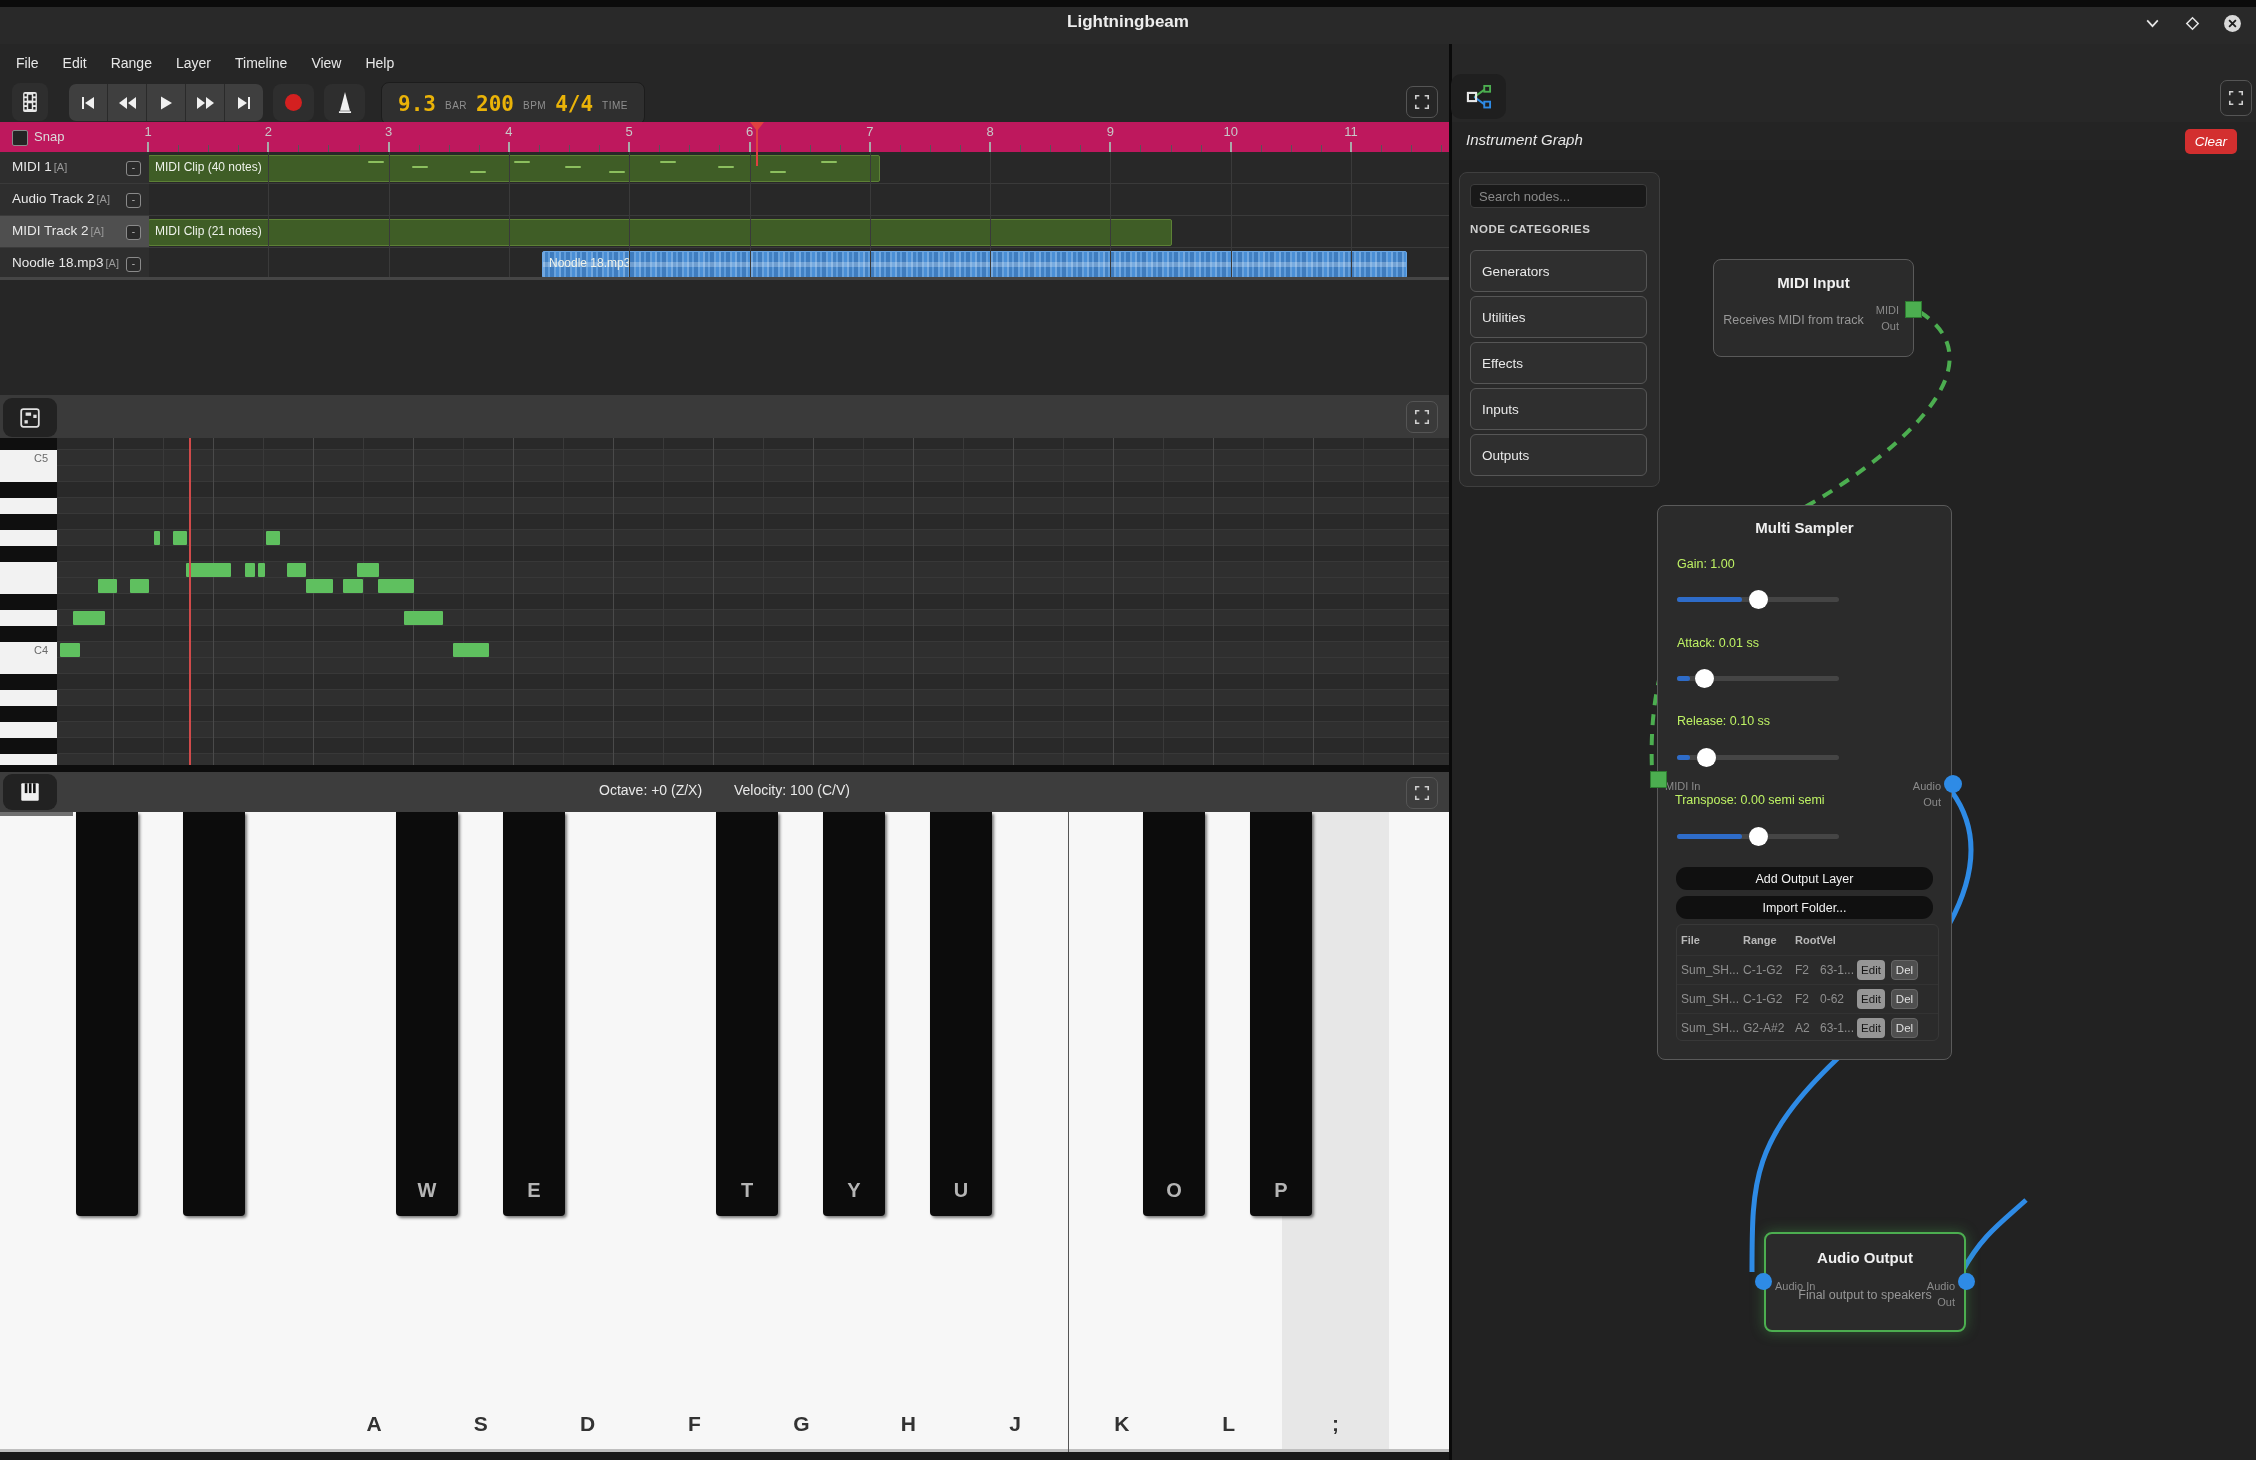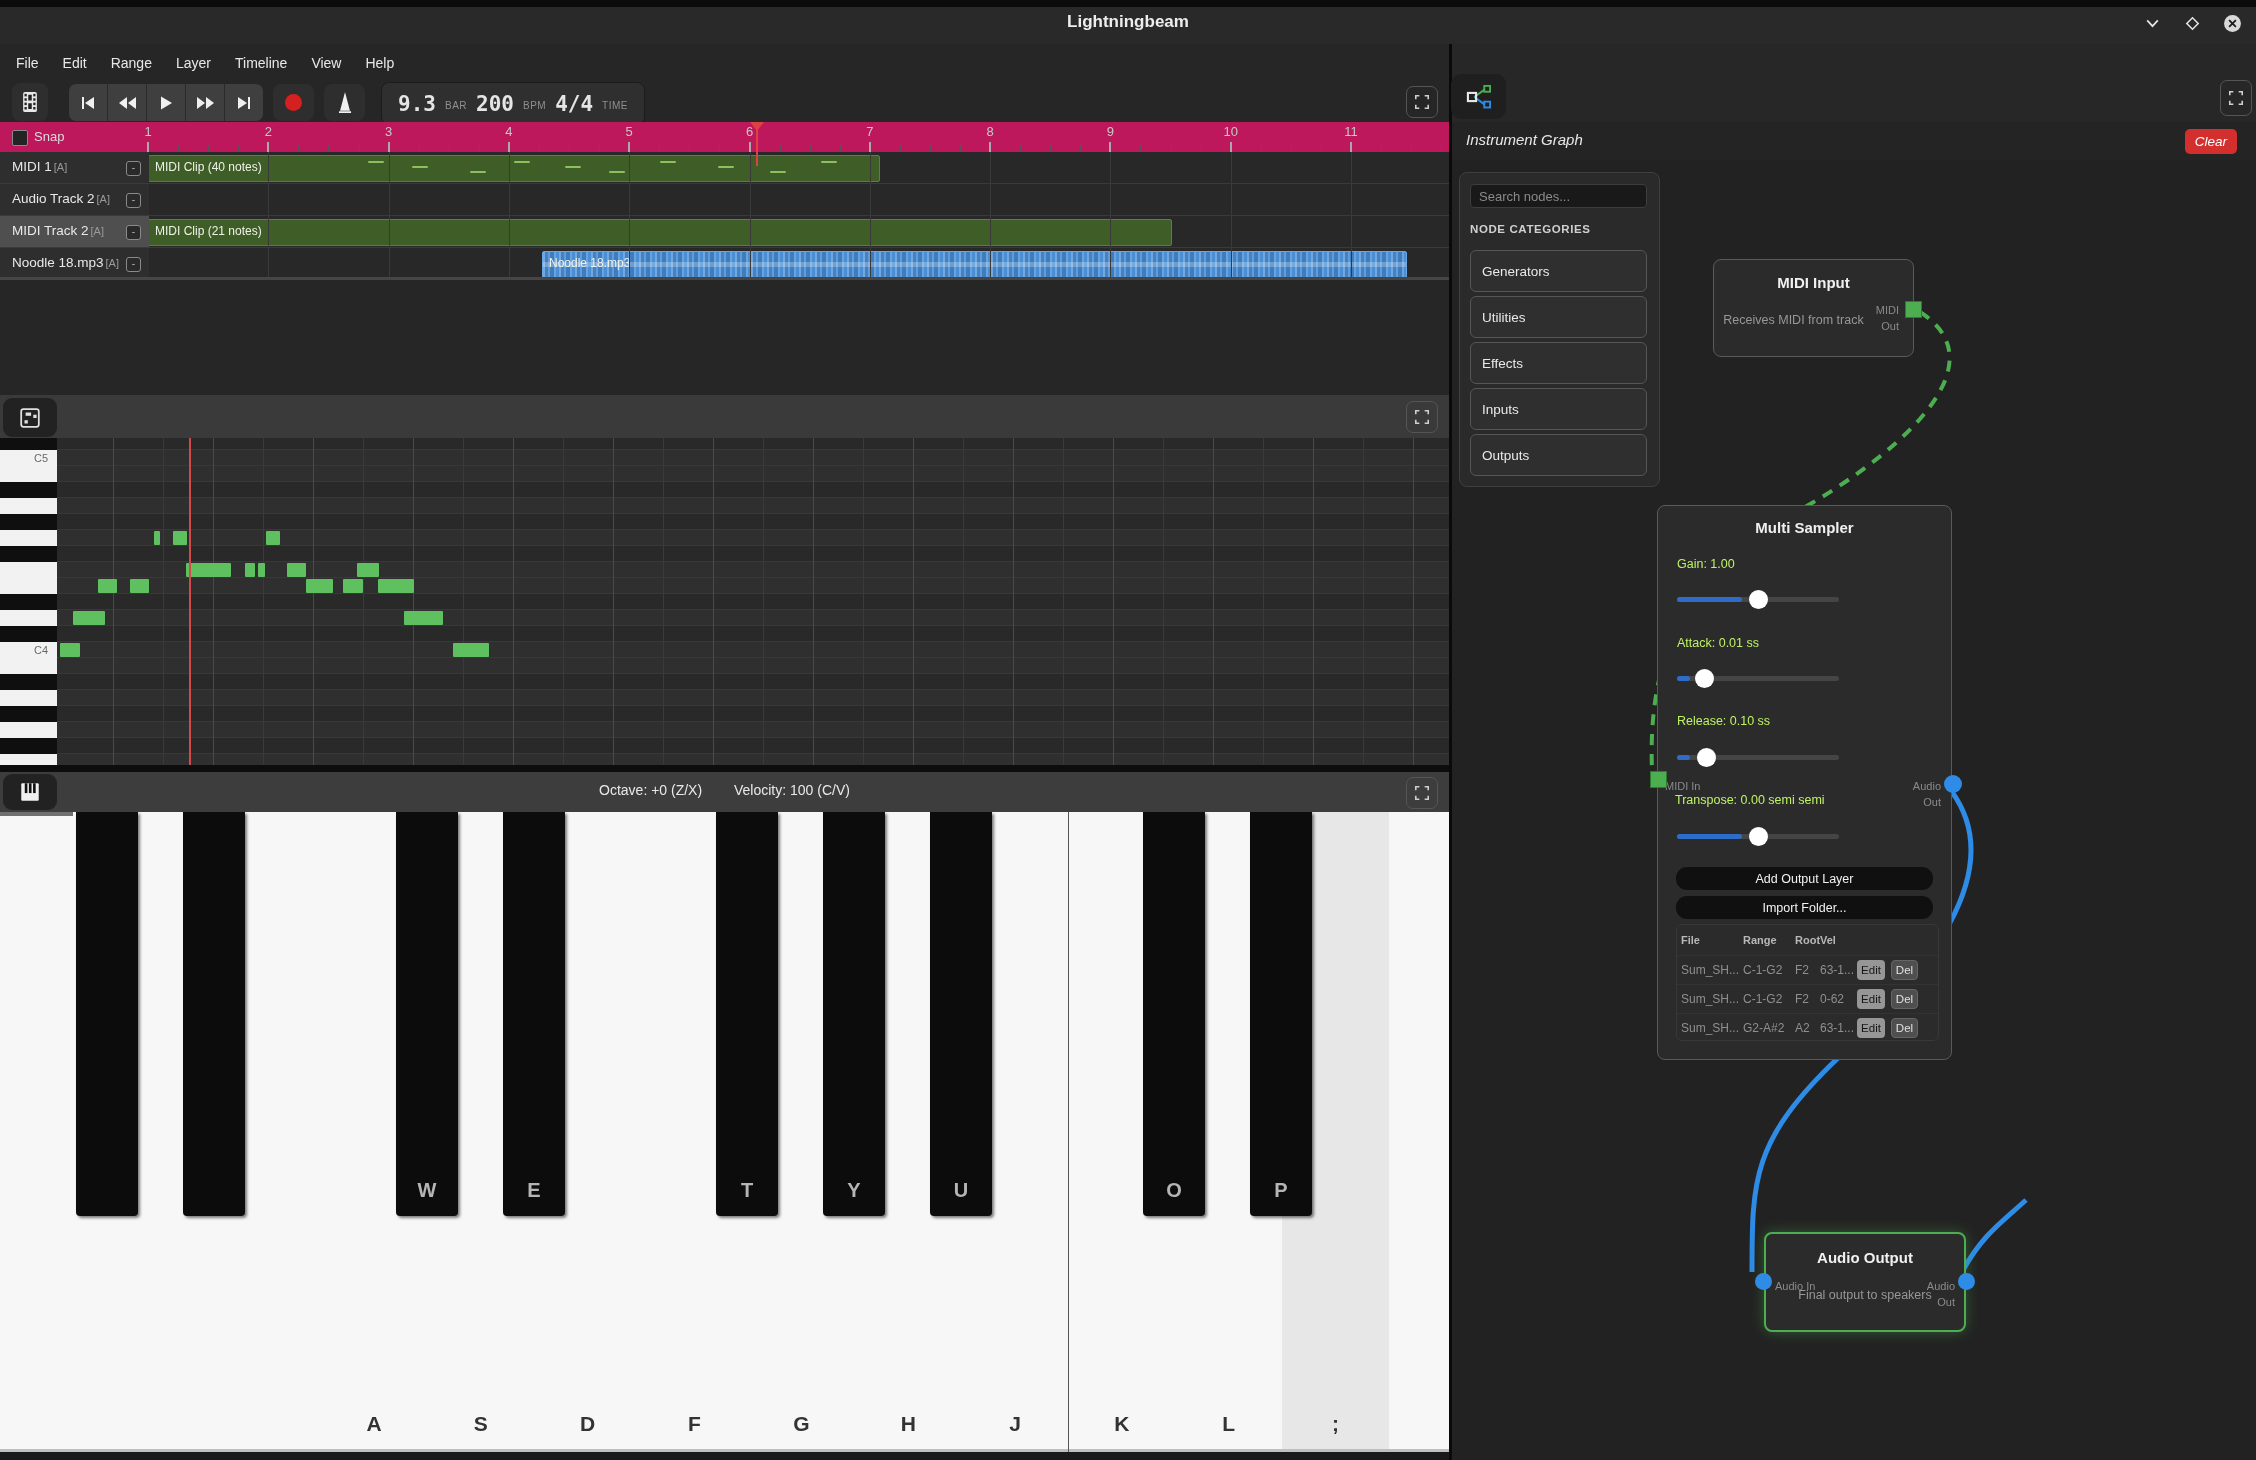--- a/index.html
+++ b/index.html
@@ -21,21 +21,21 @@
   #film-btn{left:12px;top:1px;width:36px;height:38px;}
   #tgroup{position:absolute;left:69px;top:2px;width:194px;height:37px;background:#3f3f3f;border-radius:7px;
           display:flex;overflow:hidden;}
   .tg-cell{flex:1;display:flex;align-items:center;justify-content:center;border-right:1px solid #2a2a2a;}
   .tg-cell:last-child{border-right:none;}
   #record-btn{left:273px;top:2px;width:41px;height:37px;}
   #rec-dot{width:17px;height:17px;border-radius:50%;background:#d42020;}
   #metro-btn{left:324px;top:2px;width:41px;height:37px;}
   #time-display{position:absolute;left:381px;top:0px;width:262px;height:41px;background:#2f2f2f;
     border:1px solid #1c1c1c;border-radius:8px;display:flex;align-items:center;justify-content:center;gap:9px;}
-  .td-val{font-family:"DejaVu Sans Mono",monospace;font-size:21px;font-weight:bold;color:#e5e5e5;}
+  .td-val{font-family:"DejaVu Sans Mono",monospace;font-size:21px;font-weight:bold;color:#eab308;}
   .td-unit{font-size:10px;color:#8f8f8f;letter-spacing:.5px;margin-top:4px;}
   .expand-btn{position:absolute;width:30px;height:30px;border:1px solid #555;border-radius:7px;
     display:flex;align-items:center;justify-content:center;background:transparent;}
   
   #ruler{left:0;top:122px;width:1449px;height:30px;background:#be185d;border-bottom:1px solid #1f1f1f;}
   .ruler-num{position:absolute;top:2px;width:24px;margin-left:-12px;text-align:center;font-size:13px;color:#c8c8c8;}
   .tick-major{position:absolute;bottom:0;width:2px;height:10px;background:#a9a9a9;}
   .tick-minor{position:absolute;bottom:0;width:1px;height:7px;background:#565656;}
   #snapbox{position:absolute;left:12px;top:8px;width:14px;height:14px;border:1px solid #8a8a8a;border-radius:2px;background:#242424;}
   #snaplbl{position:absolute;left:34px;top:7px;font-size:13px;color:#dcdcdc;}

